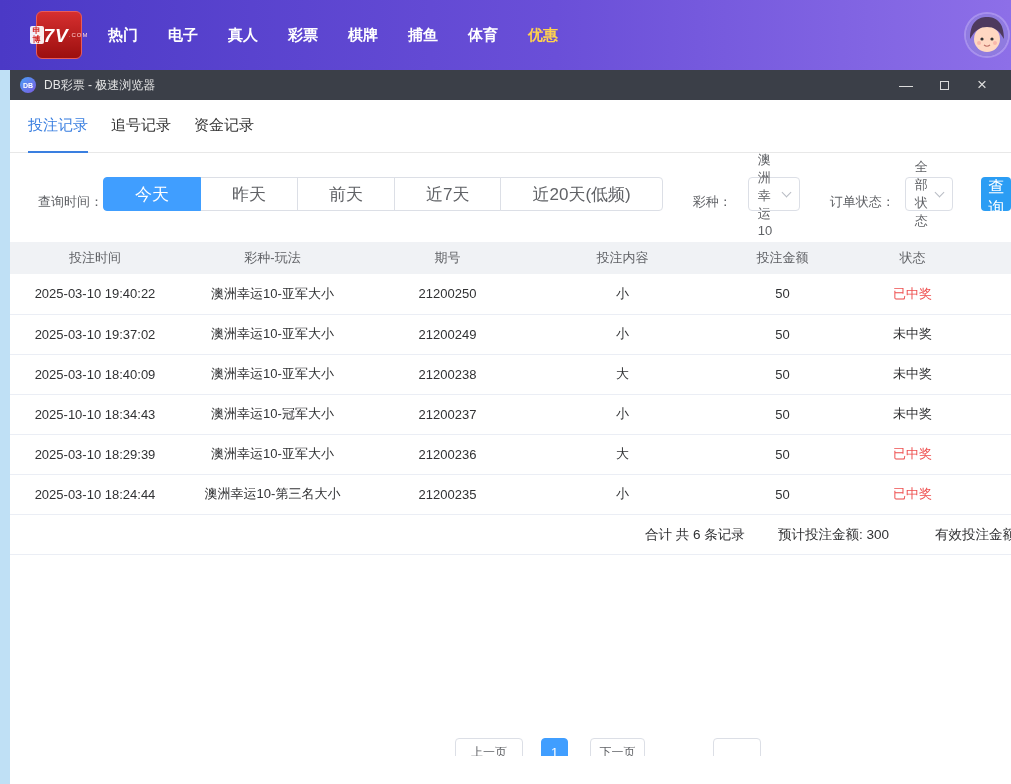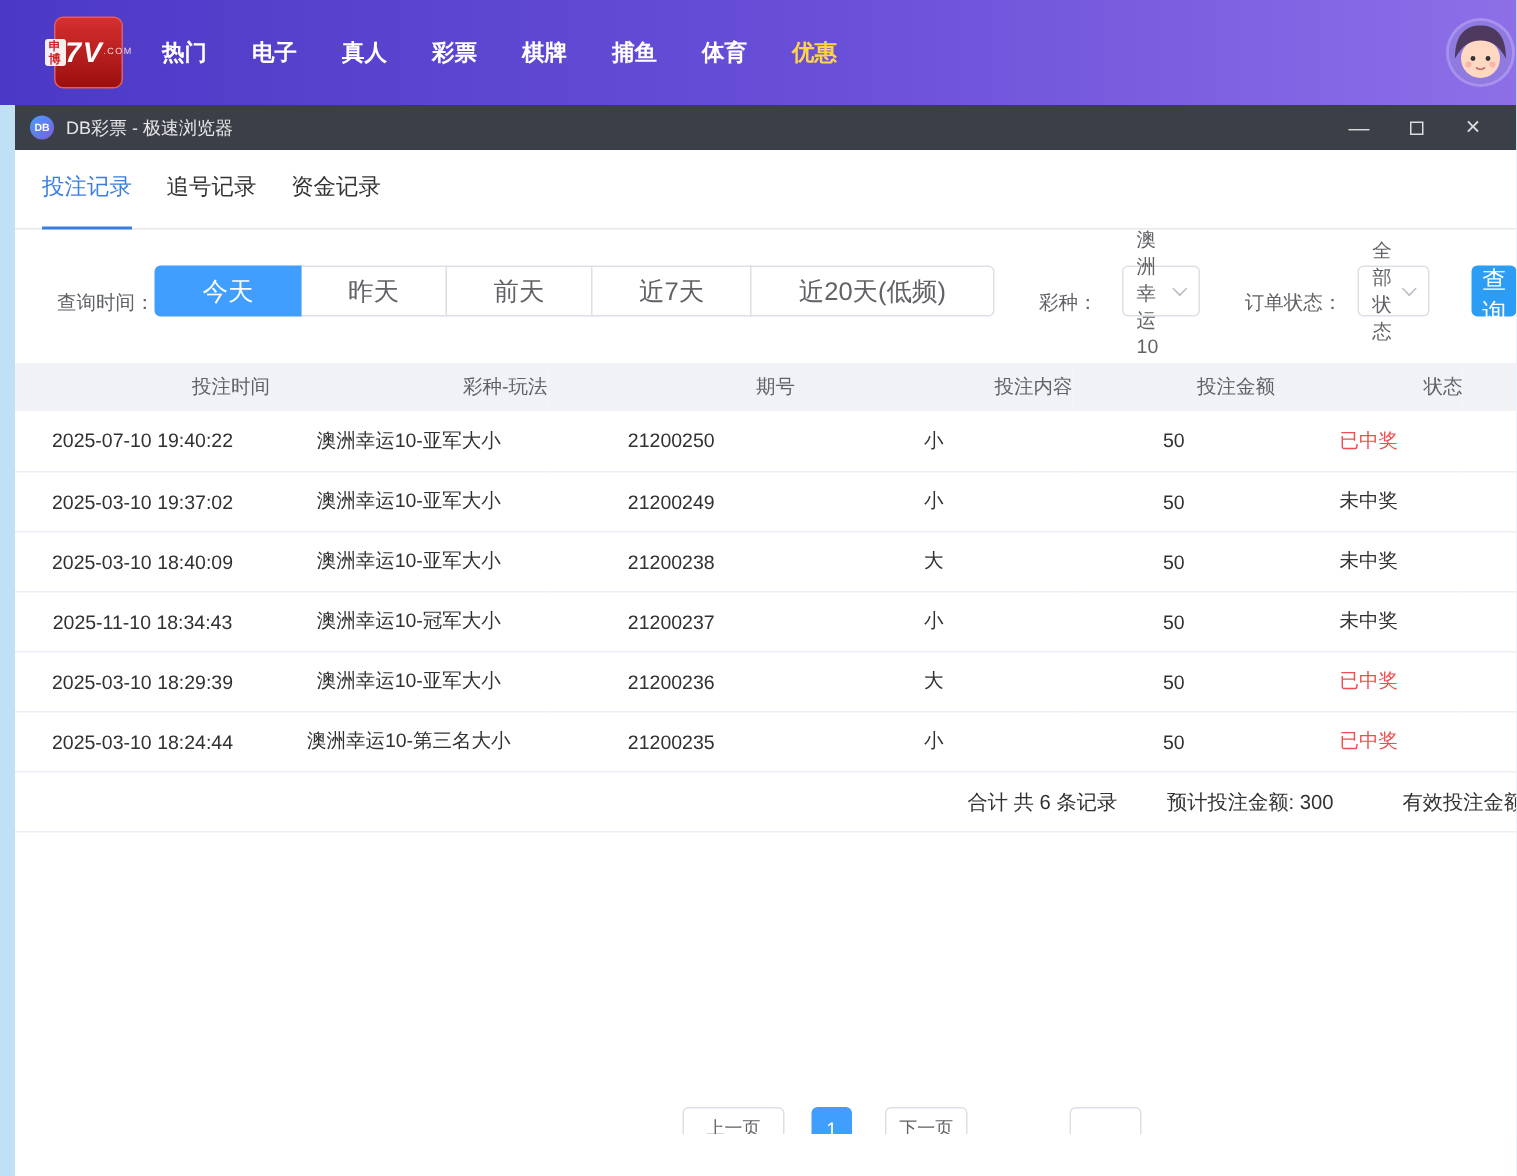--- a/index.html
+++ b/index.html
@@ -58,21 +58,21 @@
   .sel-lottery { width:96px; margin-left:16px; }
   .sel-status { width:88px; margin-left:10px; }
   .chev { width:7px; height:7px; border-right:1.5px solid #b8bcc4; border-bottom:1.5px solid #b8bcc4;
           transform:rotate(45deg); margin-top:-4px; flex:0 0 auto; }
   .ml30 { margin-left:30px; }
   .search-btn { width:70px; height:34px; margin-left:28px; background:#2b9df4; border:none; border-radius:4px;
                 color:#fff; font-size:16px; cursor:pointer; font-family:inherit; }
 
   
   .bet-table { width:1085px; margin-top:31px; border-collapse:collapse; table-layout:fixed; }
-  .bet-table th { height:32px; background:#f0f2f5; font-size:13px; font-weight:normal; color:#606266; text-align:right; }
+  .bet-table th { height:32px; background:#f0f2f5; font-size:13px; font-weight:normal; color:#606266; text-align:center; }
   .bet-table td { height:40px; font-size:13px; color:#303133; text-align:center; border-bottom:1px solid #ebeef5; }
   .bet-table th:nth-child(1), .bet-table td:nth-child(1) { width:170px; }
   .bet-table th:nth-child(2), .bet-table td:nth-child(2) { width:185px; }
   .bet-table th:nth-child(3), .bet-table td:nth-child(3) { width:165px; }
   .bet-table th:nth-child(4), .bet-table td:nth-child(4) { width:185px; }
   .bet-table th:nth-child(5), .bet-table td:nth-child(5) { width:135px; }
   .bet-table th:nth-child(6), .bet-table td:nth-child(6) { width:125px; }
   .bet-table th:nth-child(7), .bet-table td:nth-child(7) { width:120px; }
   td.status-won { color:#ee4e4e; }
 
@@ -177,21 +177,21 @@
             <th>彩种-玩法</th>
             <th>期号</th>
             <th>投注内容</th>
             <th>投注金额</th>
             <th>状态</th>
             <th></th>
           </tr>
       </thead>
       <tbody>
           <tr>
-            <td>2025-07-10 19:40:22</td>
+            <td>2025-03-10 19:40:22</td>
             <td>澳洲幸运10-亚军大小</td>
             <td>21200250</td>
             <td>小</td>
             <td>50</td>
             <td class="status-won">已中奖</td>
             <td></td>
           </tr>
           <tr>
             <td>2025-03-10 19:37:02</td>
             <td>澳洲幸运10-亚军大小</td>
@@ -204,21 +204,21 @@
           <tr>
             <td>2025-03-10 18:40:09</td>
             <td>澳洲幸运10-亚军大小</td>
             <td>21200238</td>
             <td>大</td>
             <td>50</td>
             <td>未中奖</td>
             <td></td>
           </tr>
           <tr>
-            <td>2025-11-10 18:34:43</td>
+            <td>2025-10-10 18:34:43</td>
             <td>澳洲幸运10-冠军大小</td>
             <td>21200237</td>
             <td>小</td>
             <td>50</td>
             <td>未中奖</td>
             <td></td>
           </tr>
           <tr>
             <td>2025-03-10 18:29:39</td>
             <td>澳洲幸运10-亚军大小</td>

